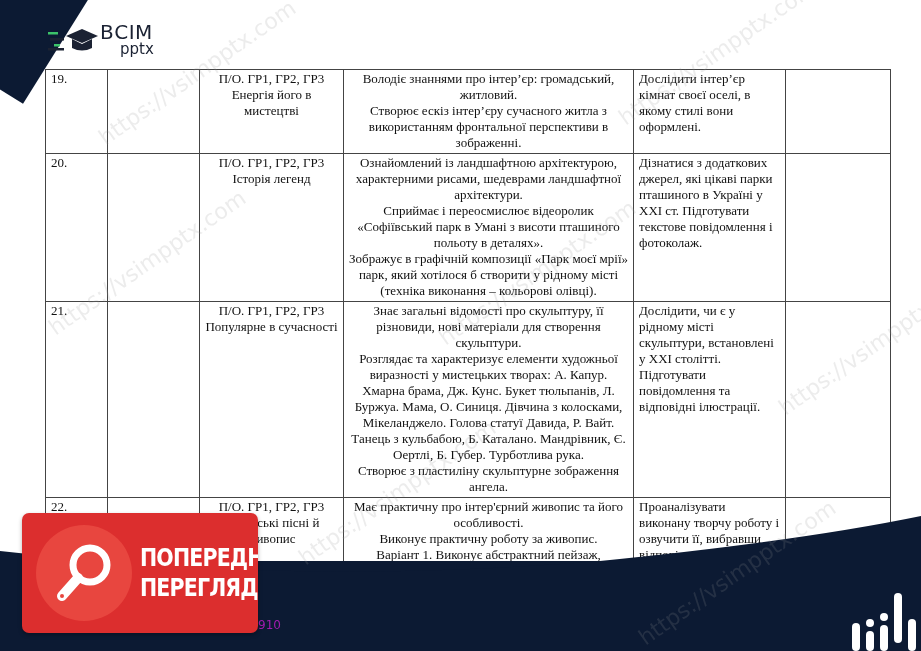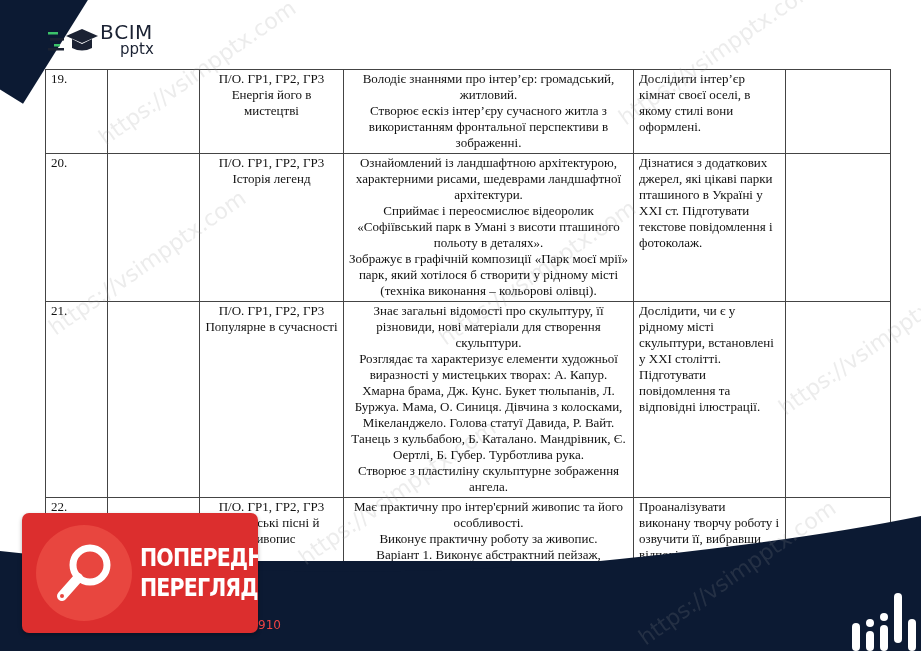--- a/index.html
+++ b/index.html
@@ -46,21 +46,21 @@
       width: 96px; height: 96px; border-radius: 50%; background: #e8463f;
       margin-left: 14px; position: relative; flex-shrink: 0;
     }
     .preview-circle svg { position: absolute; left: 8px; top: 8px; }
     .preview-text {
       margin-left: 8px; color: #fff; font-family: "DejaVu Sans", sans-serif;
       font-weight: bold; font-size: 25px; line-height: 30px; letter-spacing: -1px;
       transform: scaleX(0.82); transform-origin: left center;
     }
     .footer-page {
-      position: absolute; left: 258px; top: 618px; color: #ef4444;
+      position: absolute; left: 258px; top: 618px; color: #a21caf;
       font-family: "DejaVu Sans", sans-serif; font-size: 12px;
     }
     .bars-logo { position: absolute; left: 848px; top: 585px; }
     .watermark {
       position: absolute; color: rgba(150,150,150,0.18); font-family: "DejaVu Sans", sans-serif;
       font-size: 22px; transform: rotate(-35deg); white-space: nowrap; pointer-events: none;
     }
   </style>
 </head>
 <body>

